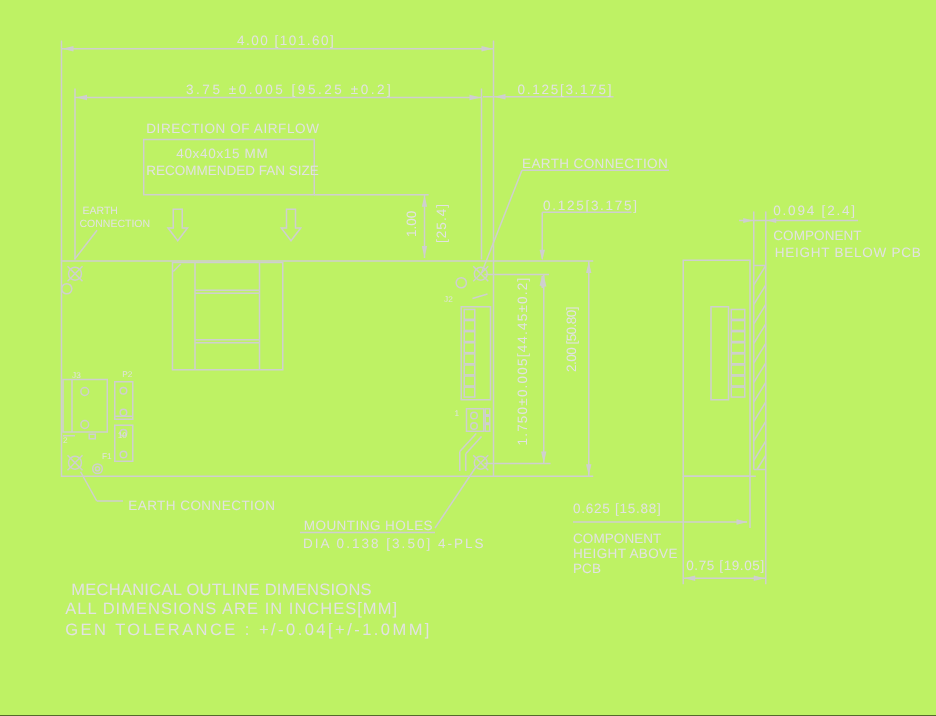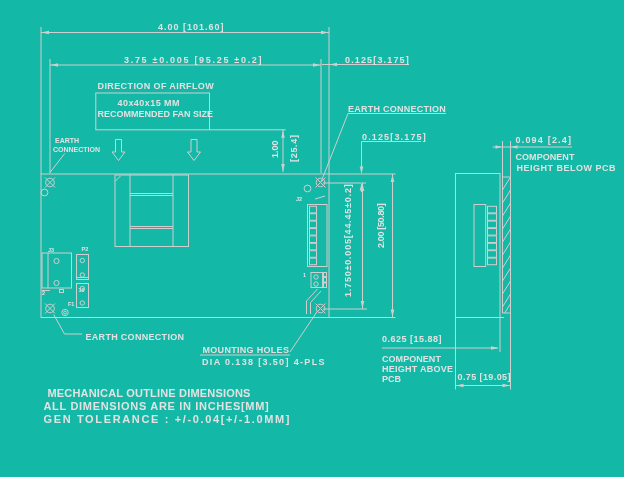--- a/index.html
+++ b/index.html
@@ -1,16 +1,16 @@
 <!DOCTYPE html>
 <html><head>
 <meta charset="utf-8">
 <style>
   html,body{margin:0;padding:0;background:#000;}
-  #c{position:relative;width:624px;height:477px;background:#14b8a6;overflow:hidden;font-weight:bold;}
+  #c{position:relative;width:624px;height:477px;background:#bef264;overflow:hidden;}
   svg{position:absolute;left:0;top:0;}
   text{font-family:"Liberation Sans",sans-serif;fill:#e2e2e2;font-size:9px;}
   .t7{font-size:7px;letter-spacing:0px;}
   .t5{font-size:5.5px;letter-spacing:0px;}
   .big{font-size:11px;}
   line,rect,circle,path,polyline{stroke:#cfcfcf;stroke-width:1;fill:none;}
   .ar{fill:#cfcfcf;stroke:none;}
 </style>
 </head>
 <body>

